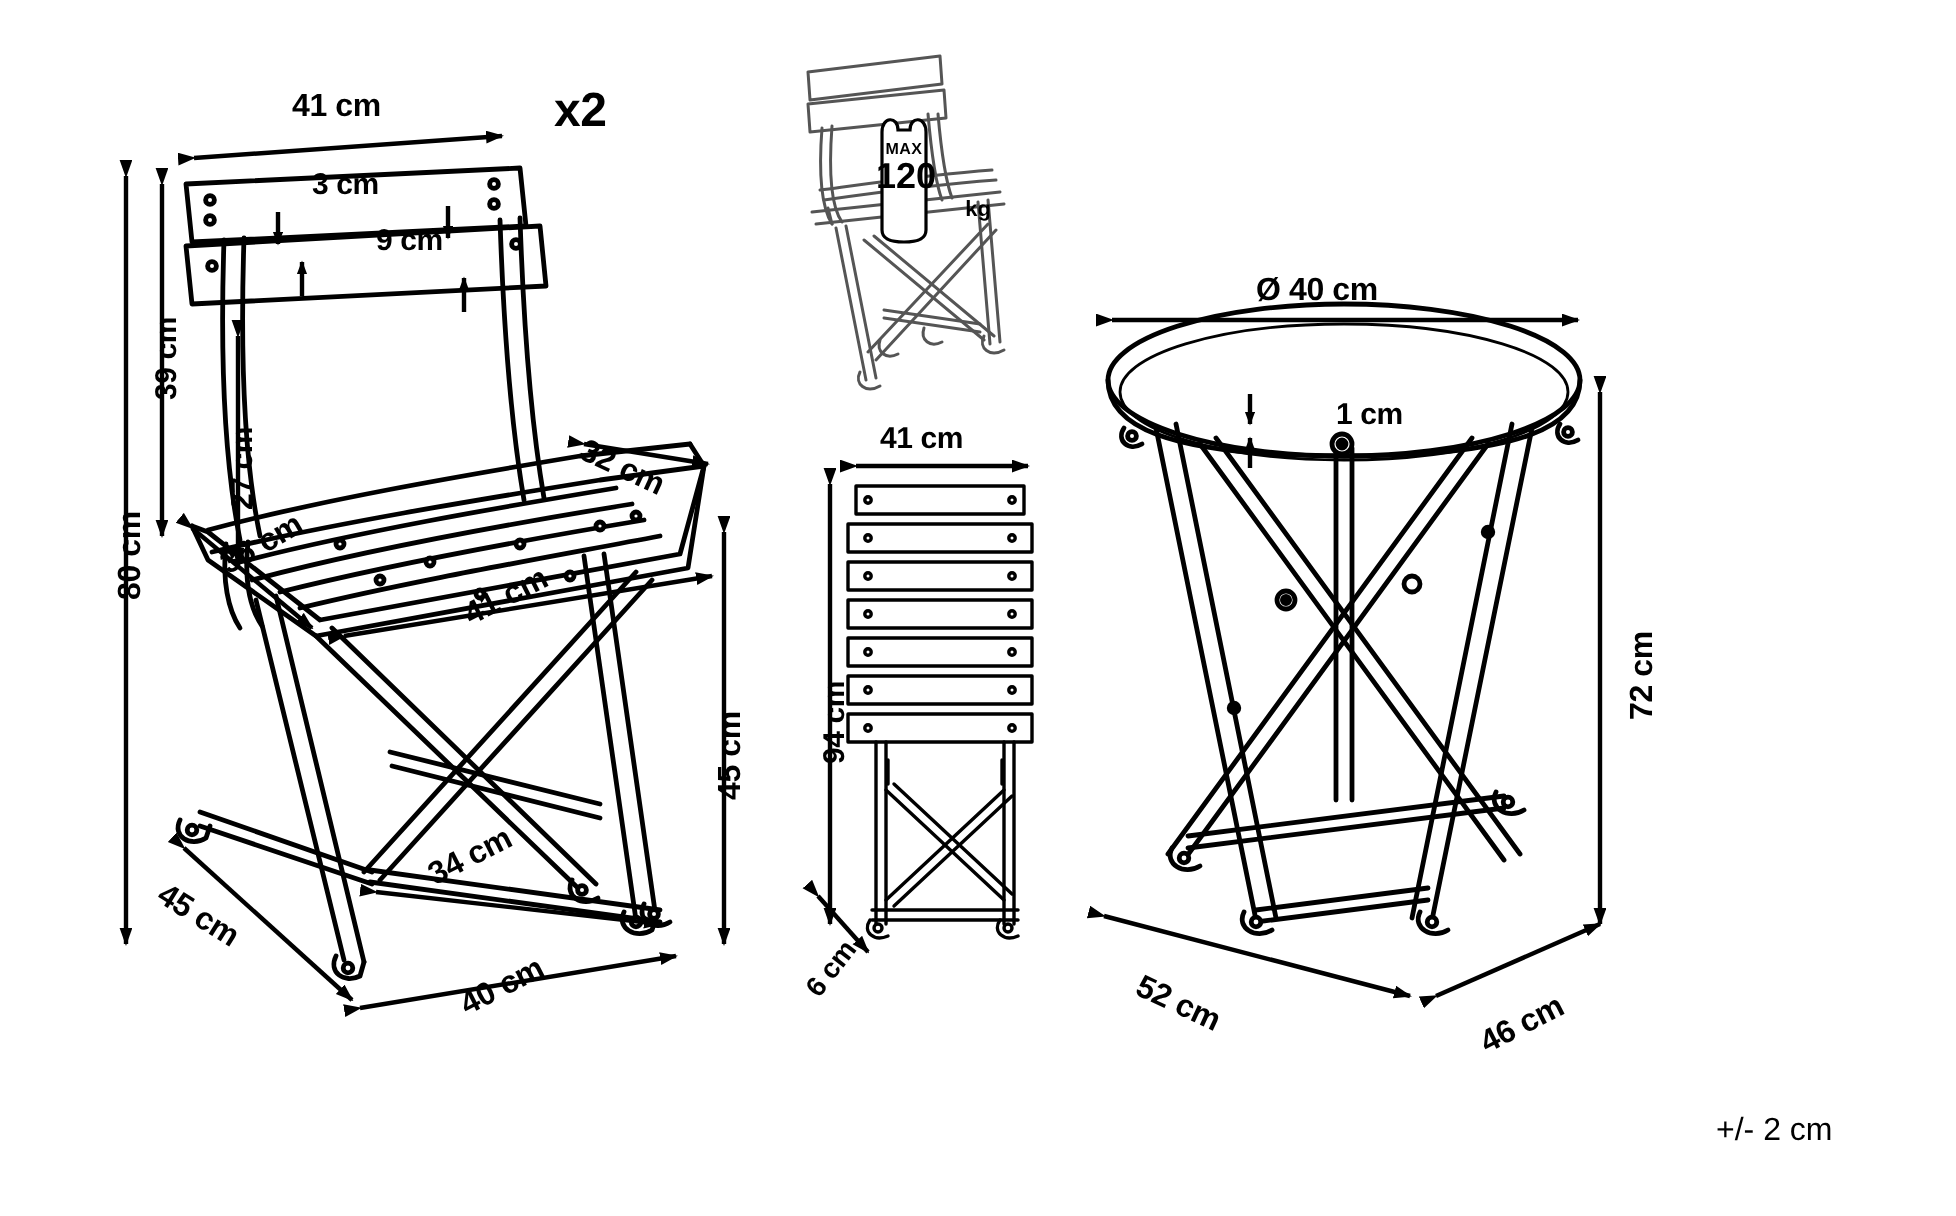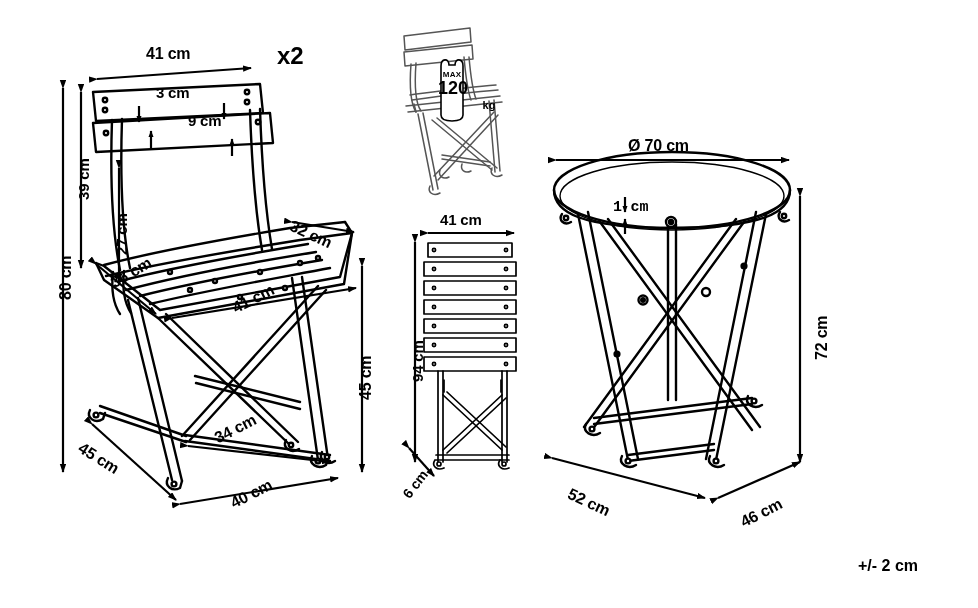--- a/index.html
+++ b/index.html
@@ -24,21 +24,21 @@
   .s16{font-size:16px;}
   .s15{font-size:15px;}
   .s14{font-size:14px;}
   .s30{font-size:24px;}
   .rot90{transform:rotate(-90deg);transform-origin:left top;}
   .rotD2{transform:rotate(-30deg);transform-origin:left top;}
   .rotD3{transform:rotate(32deg);transform-origin:left top;}
   .rotD4{transform:rotate(-52deg);transform-origin:left top;}
   .rotD5{transform:rotate(25deg);transform-origin:left top;}
   .rotD6{transform:rotate(-27deg);transform-origin:left top;}
-  .tol{position:absolute;font-size:16px;font-weight:bold;}
+  .tol{position:absolute;font-size:16px;font-weight:normal;}
   .wlabel{
     position:absolute;text-align:center;font-weight:bold;color:#000;
   }
   .wmax{font-size:8px;letter-spacing:0.2px;}
   .wnum{font-size:18px;line-height:0.95;text-align:right;}
   .wkg{font-size:11px;}
 </style>
 </head>
 <body>
 
@@ -316,23 +316,23 @@
   <div class="wlabel wmax" style="left:441px;top:70px;width:22px;">MAX</div>
   <div class="wlabel wnum" style="left:438px;top:80px;width:28px;">120</div>
   <div class="wlabel wkg" style="left:442px;top:99px;width:20px;margin-left:37px;">kg</div>
 
   <div class="dim s15" style="left:440px;top:212px;">41 cm</div>
 
   <div class="dim s15 rot90" style="left:410px;top:382px;">94 cm</div>
 
   <div class="dim s14 rotD4" style="left:400px;top:492px;">6 cm</div>
 
-  <div class="dim s16" style="left:628px;top:138px;">Ø 70 cm</div>
-
-  <div class="dim s15" style="left:613px;top:200px;font-family:Liberation Mono, monospace;">1 cm</div>
+  <div class="dim s16" style="left:628px;top:138px;">Ø 40 cm</div>
+
+  <div class="dim s15" style="left:668px;top:200px;">1 cm</div>
 
   <div class="dim s16 rot90" style="left:814px;top:360px;">72 cm</div>
 
   <div class="dim s16 rotD5" style="left:572px;top:486px;">52 cm</div>
 
   <div class="dim s16 rotD6" style="left:738px;top:516px;">46 cm</div>
 
   <div class="tol" style="left:858px;top:557px;">+/- 2 cm</div>
 
 </div>

